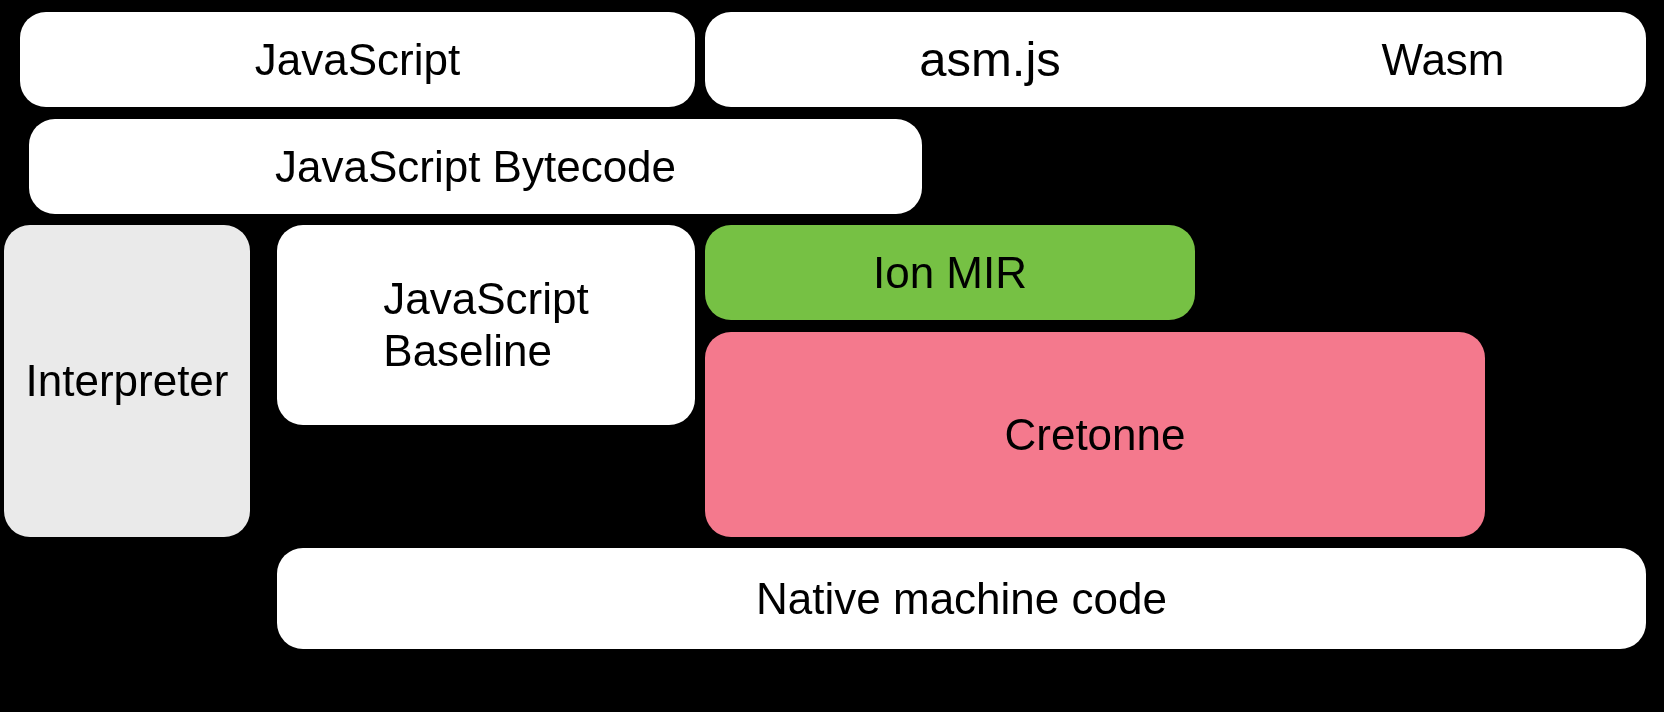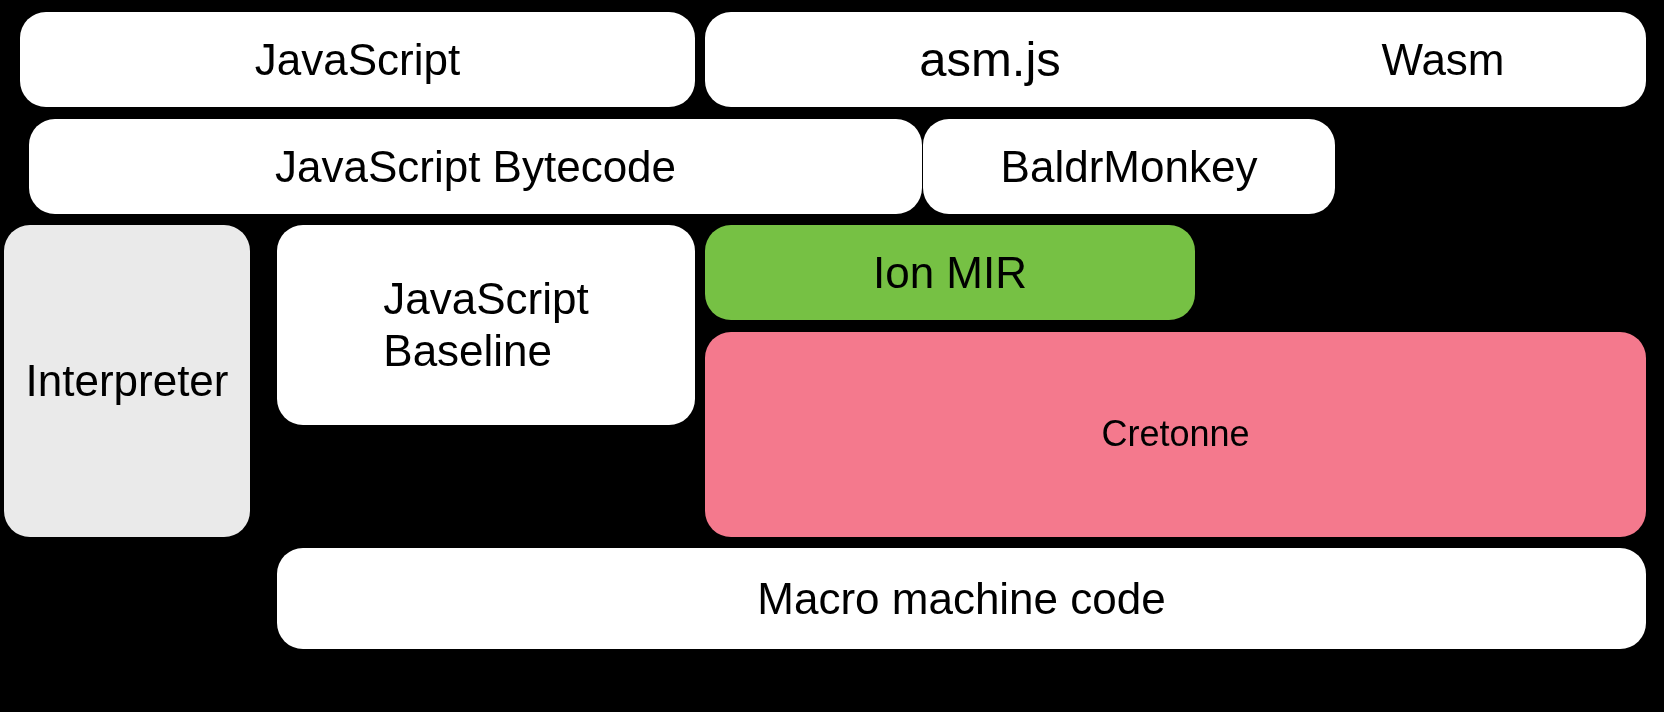--- a/index.html
+++ b/index.html
@@ -38,20 +38,19 @@
   .node.pink  { background: #f4798d; }
 </style>
 </head>
 <body>
 
 <div id="diagram" style="width: 1664px; height: 712px; background: rgb(0, 0, 0);">
     <div class="node " style="left: 20px; top: 12px; width: 675px; height: 95px; font-size: 44px;">JavaScript</div>
     <div class="node " style="left: 705px; top: 12px; width: 570px; height: 95px; font-size: 49px;">asm.js</div>
     <div class="node " style="left: 1203px; top: 12px; width: 443px; height: 95px; font-size: 44px; padding-left: 37px;">Wasm</div>
     <div class="node " style="left: 29px; top: 119px; width: 893px; height: 95px; font-size: 44px;">JavaScript Bytecode</div>
-    <div class="node " style="left: 923px; top: 119px; width: 412px; height: 95px; font-size: 44px;">BaldrMonkey</div>
     <div class="node gray" style="left: 4px; top: 225px; width: 246px; height: 312px; font-size: 44px;">Interpreter</div>
     <div class="node " style="left: 277px; top: 225px; width: 418px; height: 200px; font-size: 44px;">JavaScript
 Baseline</div>
     <div class="node green" style="left: 705px; top: 225px; width: 490px; height: 95px; font-size: 44px;">Ion MIR</div>
-    <div class="node pink" style="left: 705px; top: 332px; width: 941px; height: 205px; font-size: 36px;">Cretonne</div>
-    <div class="node " style="left: 277px; top: 548px; width: 1369px; height: 101px; font-size: 44px;">Macro machine code</div>
+    <div class="node pink" style="left: 705px; top: 332px; width: 780px; height: 205px; font-size: 44px;">Cretonne</div>
+    <div class="node " style="left: 277px; top: 548px; width: 1369px; height: 101px; font-size: 44px;">Native machine code</div>
   </div>
 
 </body></html>

